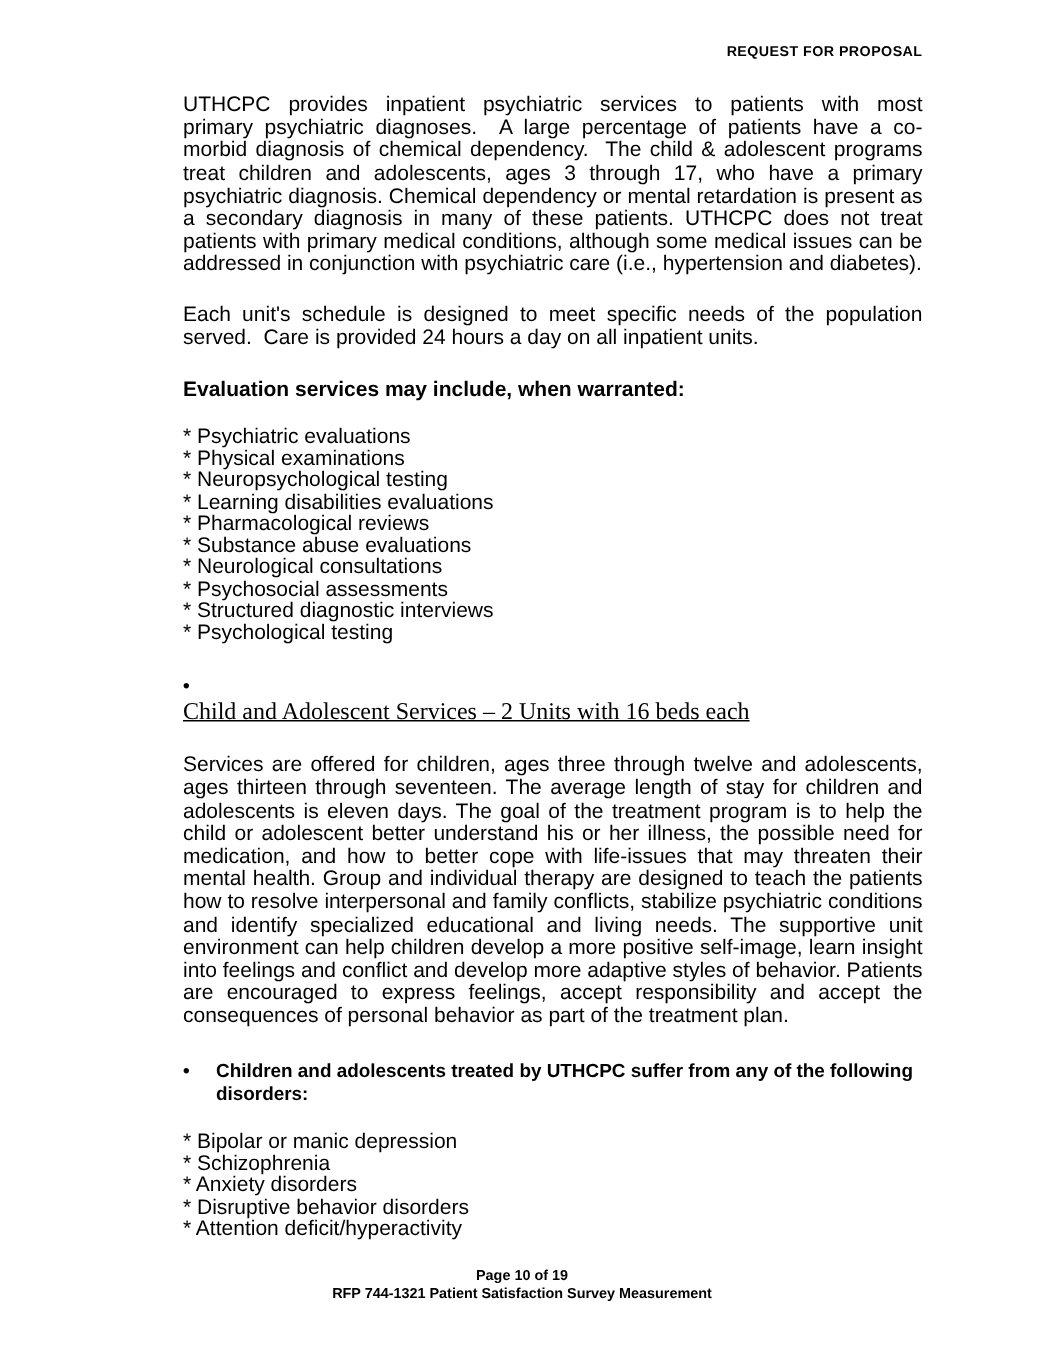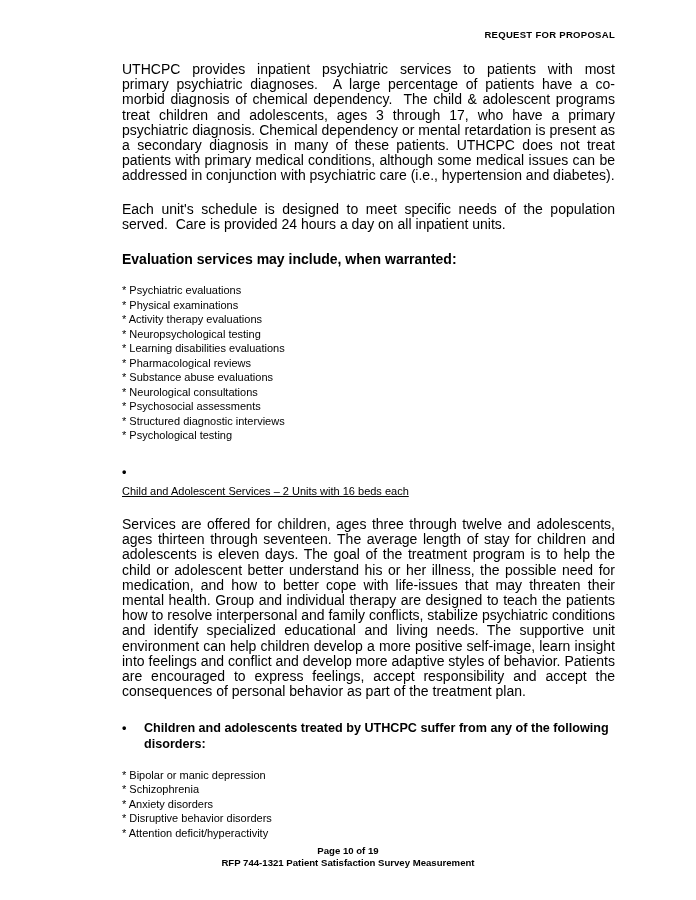--- a/index.html
+++ b/index.html
@@ -53,21 +53,21 @@
   .heading-bold {
     font-size: 14px;
     line-height: 15.2px;
     font-weight: bold;
     text-align: left;
   }
   ul.star-list {
     list-style: none;
     margin: 0;
     padding: 0;
-    font-size: 11px;
+    font-size: 14px;
     line-height: 14.5px;
   }
   ul.star-list li {
     margin: 0;
     padding: 0;
     white-space: pre;
   }
   .bullet-block {
     position: relative;
     padding-left: 22px;
@@ -76,24 +76,25 @@
     font-weight: bold;
   }
   .bullet-block .dot {
     position: absolute;
     left: 0px;
     top: 0px;
     font-size: 12.6px;
     line-height: 15.2px;
   }
   .sub-underline {
-    font-size: 11px;
+    font-size: 16px;
     line-height: 15.2px;
     text-decoration: underline;
     display: inline-block;
+    font-family: Liberation Serif, serif;
   }
   .footer {
     position: absolute;
     left: 0;
     top: 845px;
     width: 696px;
     text-align: center;
     font-size: 9.6px;
     line-height: 12px;
     font-weight: bold;
@@ -116,21 +117,20 @@
 
     <div class="gap-20"></div>
 
     <div class="heading-bold">Evaluation services may include, when warranted:</div>
 
     <div class="gap-16"></div>
 
     <ul class="star-list">
       <li>* Psychiatric evaluations</li>
       <li>* Physical examinations</li>
-      <li>* Activity therapy evaluations</li>
       <li>* Neuropsychological testing</li>
       <li>* Learning disabilities evaluations</li>
       <li>* Pharmacological reviews</li>
       <li>* Substance abuse evaluations</li>
       <li>* Neurological consultations</li>
       <li>* Psychosocial assessments</li>
       <li>* Structured diagnostic interviews</li>
       <li>* Psychological testing</li>
     </ul>
 

